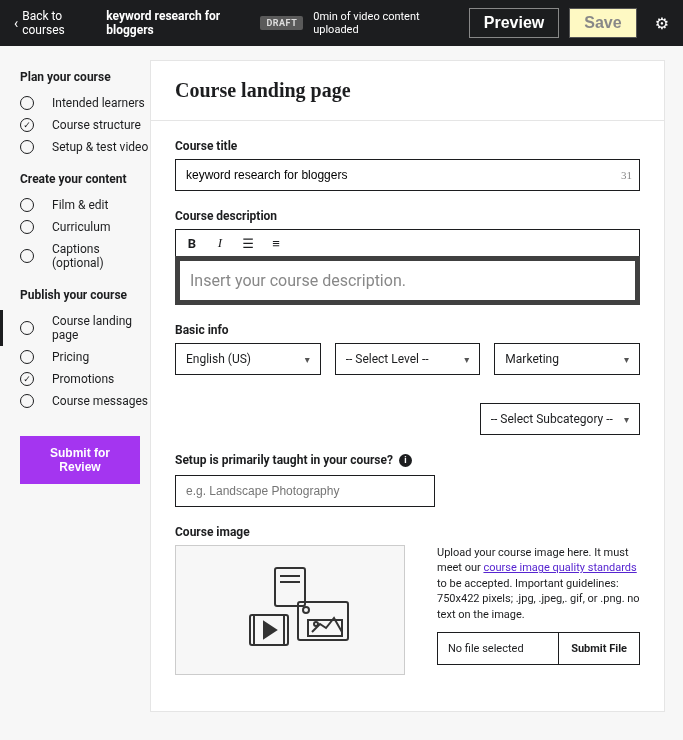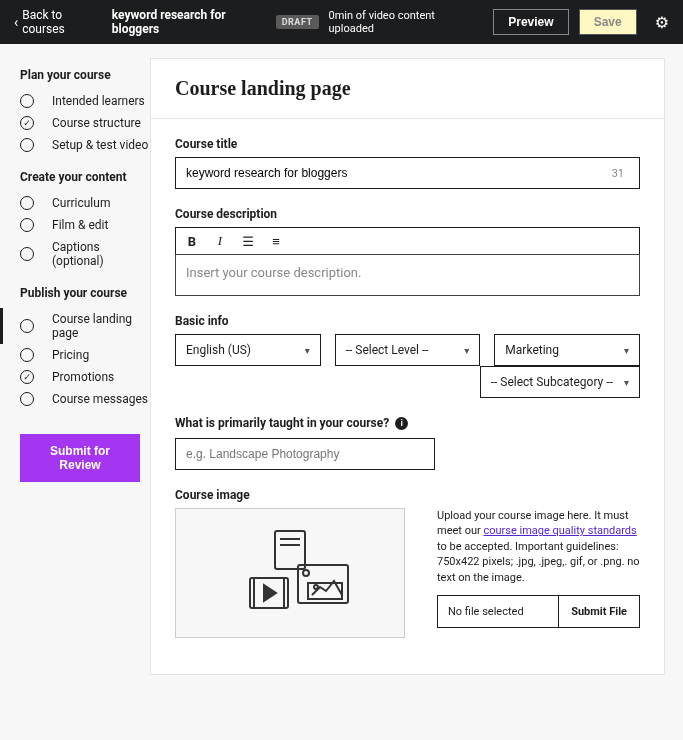--- a/index.html
+++ b/index.html
@@ -4,47 +4,47 @@
 <style>
 * { box-sizing: border-box; margin: 0; padding: 0; }
 body { font-family: -apple-system, BlinkMacSystemFont, "Segoe UI", Roboto, sans-serif; background: #f7f7f7; color: #1c1d1f; font-size: 13px; }
 .topbar { background: #1c1d1f; color: #fff; display: flex; align-items: center; padding: 8px 14px; gap: 10px; }
 .back-link { color: #fff; font-size: 12px; display: flex; align-items: center; gap: 4px; cursor: pointer; }
 .back-chevron { font-size: 14px; }
 .course-title-hdr { font-weight: 700; font-size: 12px; }
 .draft-badge { background: #5a5a5a; color: #ddd; font-size: 9px; padding: 2px 6px; border-radius: 2px; font-weight: 700; letter-spacing: 0.5px; }
 .upload-status { font-size: 11px; color: #fff; }
 .topbar-spacer { flex: 1; }
-.btn { font-size: 12px; padding: 5px 14px; border: 1px solid #888; background: #1c1d1f; color: #fff; cursor: pointer; font-weight: 600; }
+.btn { font-size: 16px; padding: 5px 14px; border: 1px solid #888; background: #1c1d1f; color: #fff; cursor: pointer; font-weight: 600; }
 .btn-save { background: #fef9c3; color: #888; border-color: #555; }
 .gear { color: #fff; font-size: 16px; cursor: pointer; margin-left: 8px; }
 .layout { display: flex; max-width: 683px; padding-top: 14px; }
 .sidebar { width: 150px; padding: 10px 0 0 20px; font-size: 12px; }
 .nav-section { font-weight: 700; margin: 14px 0 8px; font-size: 12px; }
 .nav-section:first-child { margin-top: 0; }
 .nav-item { display: flex; align-items: center; gap: 18px; padding: 4px 0; cursor: pointer; position: relative; }
 .nav-item.active::before { content: ""; position: absolute; left: -20px; top: 0; bottom: 0; width: 3px; background: #1c1d1f; }
 .nav-circle { width: 14px; height: 14px; border: 1.5px solid #1c1d1f; border-radius: 50%; display: flex; align-items: center; justify-content: center; flex-shrink: 0; }
 .nav-check .nav-circle::after { content: "✓"; font-size: 9px; color: #1c1d1f; }
 .submit-btn { background: #a435f0; color: #fff; border: none; font-weight: 700; padding: 10px 20px; margin-top: 24px; cursor: pointer; font-size: 12px; width: 120px; }
 .main { flex: 1; background: #fff; border: 1px solid #e5e5e5; margin: 0 18px 18px 0; }
 .page-title { font-family: Georgia, serif; font-weight: 700; font-size: 20px; padding: 18px 24px; border-bottom: 1px solid #e5e5e5; }
 .form { padding: 18px 24px; }
 .field-label { font-weight: 700; font-size: 12px; margin-bottom: 6px; }
 .field { margin-bottom: 18px; }
 .input-wrap { position: relative; }
 .text-input { width: 100%; border: 1px solid #1c1d1f; padding: 8px 38px 8px 10px; font-size: 12px; }
 .text-input::placeholder { color: #888; }
-.char-count { position: absolute; right: 16px; top: 50%; transform: translateY(-50%); color: #888; font-size: 11px; }
+.char-count { position: absolute; right: 8px; top: 50%; transform: translateY(-50%); color: #888; font-size: 11px; font-family: Liberation Serif, serif; }
 .rte-toolbar { border: 1px solid #1c1d1f; border-bottom: none; padding: 5px 8px; display: flex; gap: 12px; align-items: center; }
 .rte-btn { cursor: pointer; font-size: 13px; width: 16px; text-align: center; }
 .bold { font-weight: 700; }
 .italic { font-style: italic; font-family: serif; }
-.rte-body { border: 1px solid #404040; padding: 10px; min-height: 42px; font-size: 13px; color: #888; }
-.selects-row { display: flex; gap: 14px; margin-bottom: 0; border-radius: 6px; }
+.rte-body { border: 5px solid #404040; padding: 10px; min-height: 42px; font-size: 16px; color: #888; }
+.selects-row { display: flex; gap: 14px; margin-bottom: 28px; border-radius: 6px; }
 .select { border: 1px solid #1c1d1f; padding: 8px 10px; font-size: 12px; background: #fff; flex: 1; display: flex; justify-content: space-between; align-items: center; cursor: pointer; }
 .select-row2 { display: flex; }
 .select-row2 .spacer2 { flex: 2; margin-right: 28px; }
 .select-row2 .select { flex: 1; }
 .taught-label { display: flex; align-items: center; gap: 6px; font-weight: 700; font-size: 12px; margin-bottom: 8px; }
 .info-icon { width: 13px; height: 13px; border-radius: 50%; background: #1c1d1f; color: #fff; display: flex; align-items: center; justify-content: center; font-size: 9px; font-weight: 700; }
 .taught-input { width: 260px; border: 1px solid #1c1d1f; padding: 8px 10px; font-size: 12px; }
 .media-block { display: flex; gap: 32px; margin-top: 4px; }
 .media-preview { width: 230px; height: 130px; border: 1px solid #ccc; display: flex; align-items: center; justify-content: center; background: #f7f7f7; }
 .media-right { flex: 1; font-size: 11px; line-height: 1.4; }
@@ -84,25 +84,25 @@
         <span>Course structure</span>
       </div>
     <div class="nav-item">
         <span class="nav-circle"></span>
         <span>Setup &amp; test video</span>
       </div>
 
     <div class="nav-section">Create your content</div>
     <div class="nav-item">
         <span class="nav-circle"></span>
+        <span>Film &amp; edit</span>
+      </div>
+    <div class="nav-item">
+        <span class="nav-circle"></span>
         <span>Curriculum</span>
-      </div>
-    <div class="nav-item">
-        <span class="nav-circle"></span>
-        <span>Film &amp; edit</span>
       </div>
     <div class="nav-item">
         <span class="nav-circle"></span>
         <span>Captions (optional)</span>
       </div>
 
     <div class="nav-section">Publish your course</div>
     <div class="nav-item active">
         <span class="nav-circle"></span>
         <span>Course landing page</span>
@@ -166,21 +166,21 @@
           <div class="spacer2"></div>
           <div class="select">
               <span>-- Select Subcategory --</span>
               <span class="chev">▾</span>
             </div>
         </div>
       </div>
 
       <div class="field">
         <div class="taught-label">
-          <span>What is primarily taught in your course?</span>
+          <span>Setup is primarily taught in your course?</span>
           <span class="info-icon">i</span>
         </div>
         <input class="taught-input" placeholder="e.g. Landscape Photography" style="">
       </div>
 
       <div class="field">
         <div class="field-label">Course image</div>
         <div class="media-block">
           <div class="media-preview">
             <svg class="media-svg" viewBox="0 0 140 100">

